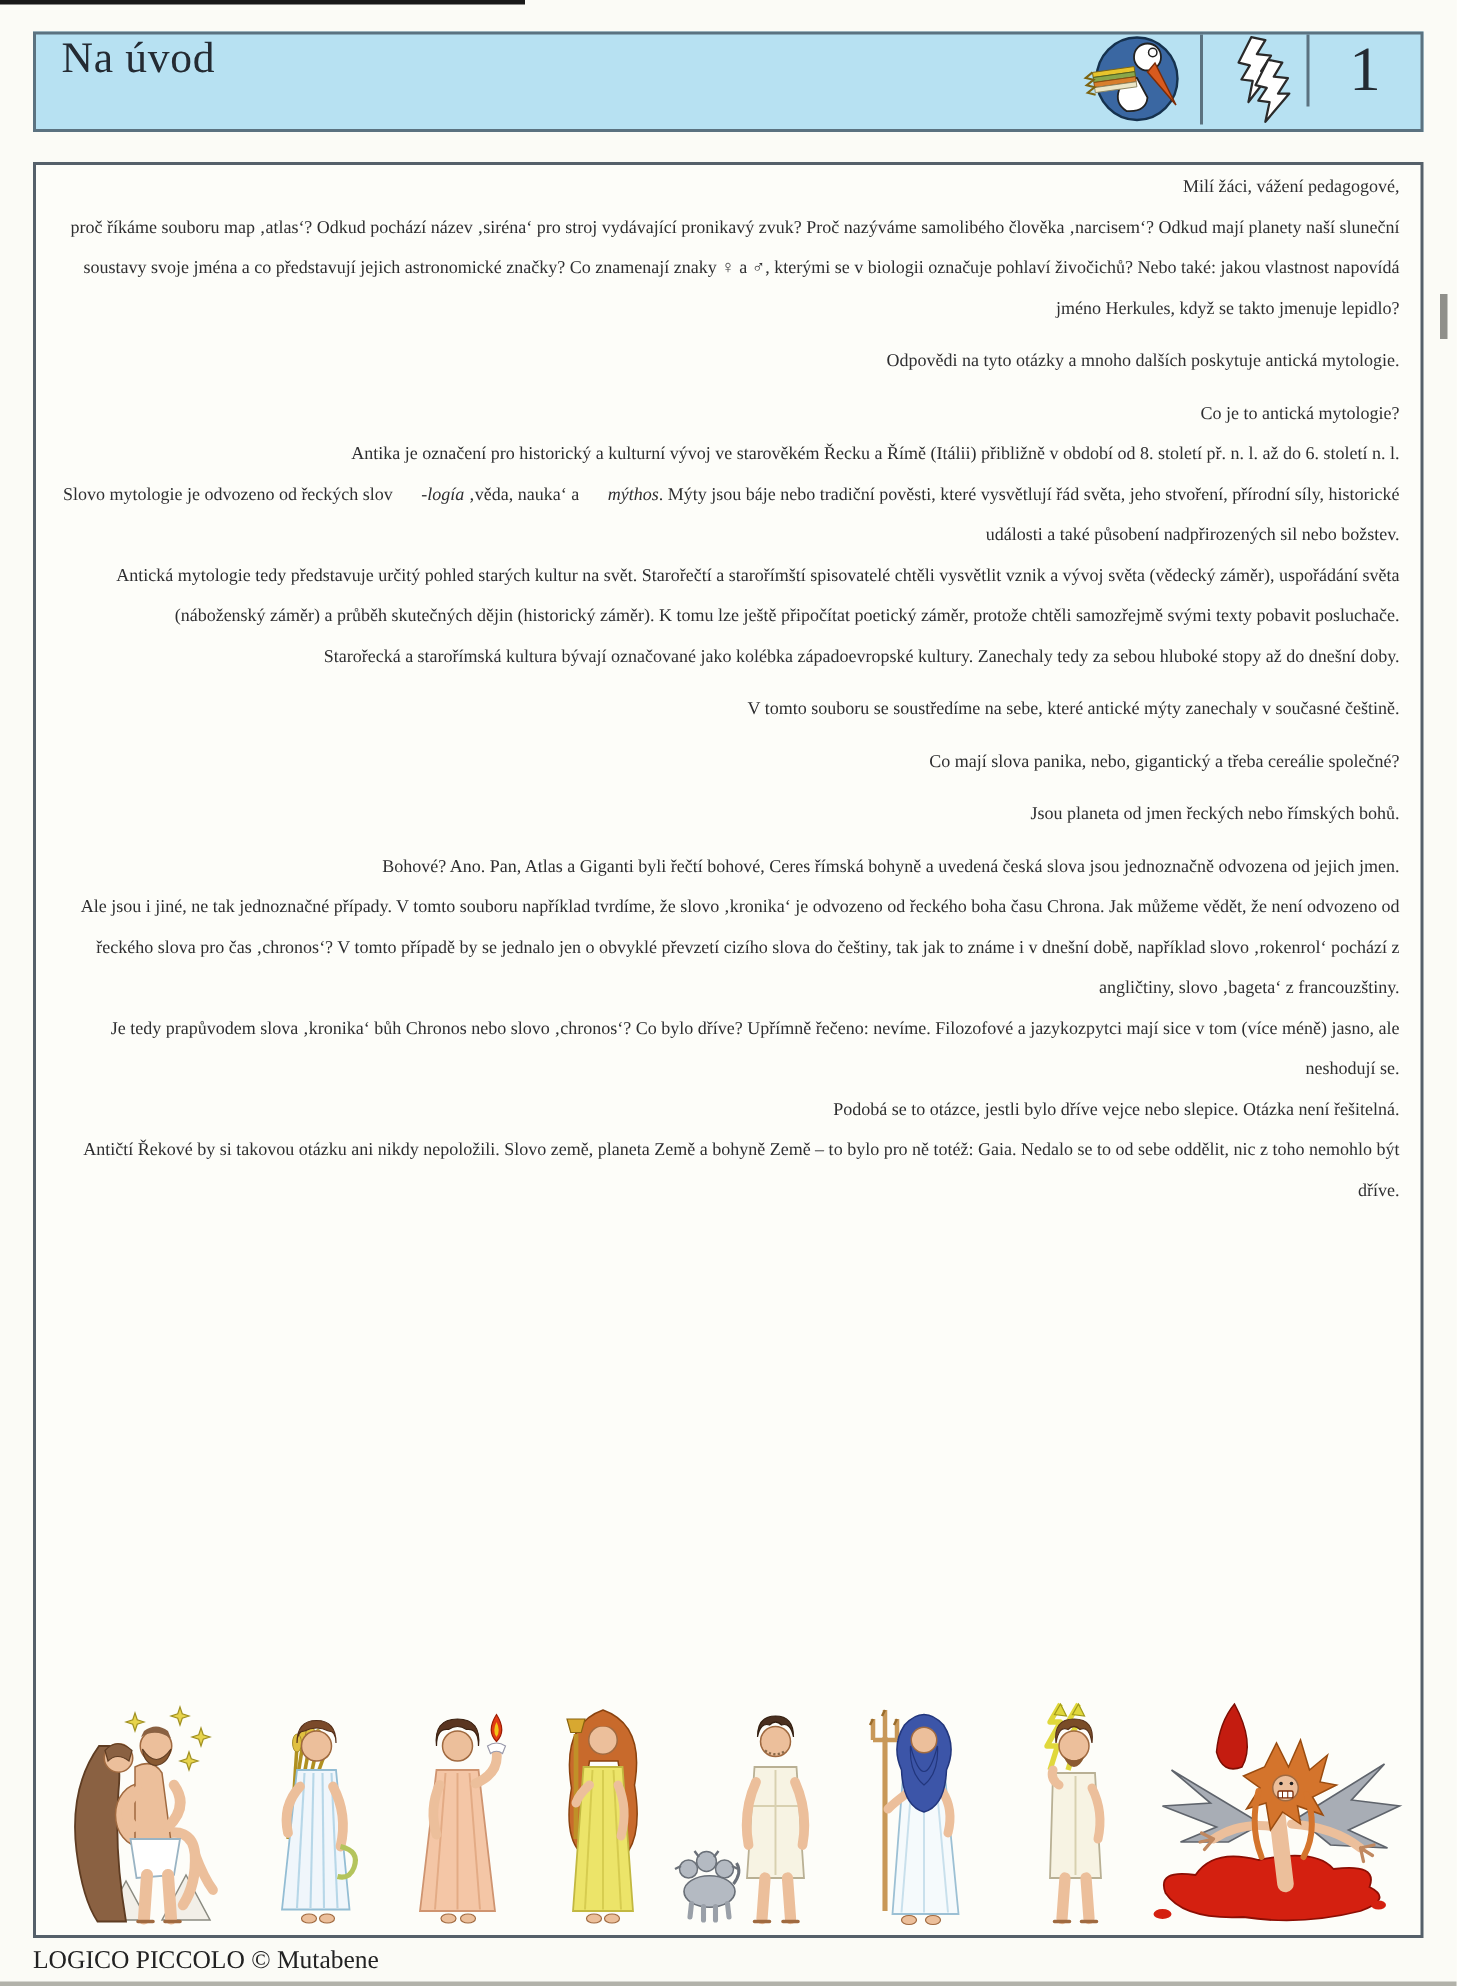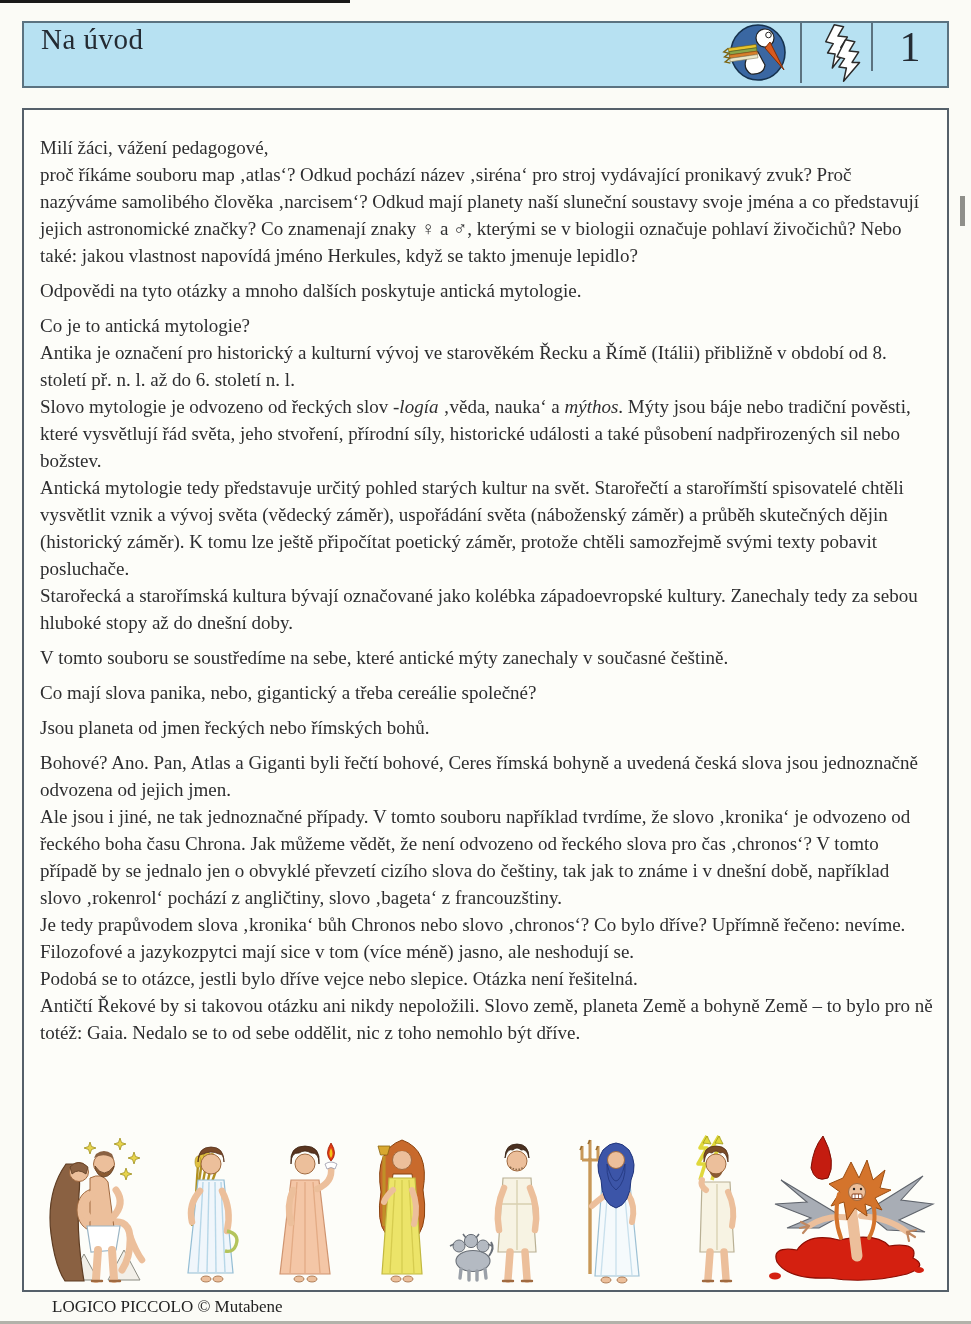--- a/index.html
+++ b/index.html
@@ -23,36 +23,36 @@
   .header-cell{display:flex;align-items:center;justify-content:center;}
   .cell-stork{width:84px;}
   .cell-arrows{width:69px;border-left:2px solid #5b7280;}
   .cell-number{width:74px;border-left:2px solid #5b7280;font-size:42px;color:#242b33;}
   
   .content{
     position:absolute;left:22px;top:108px;width:923px;height:1180px;
     background:#fdfdf9;border:2px solid #55606a;
   }
   .text{
-    position:absolute;left:16px;top:24px;width:893px;
-    font-size:19px;line-height:27px;
+    position:absolute;left:16px;top:1px;width:893px;
+    font-size:12px;line-height:27px;text-align:right;
   }
   .text p{margin:0 0 8px 0;}
-  .text em{font-style:italic;}
+  .text em{font-style:italic;margin-left:16px;}
   
   .figures{
     position:absolute;left:8px;right:8px;bottom:4px;height:154px;
     display:flex;justify-content:space-between;align-items:flex-end;
   }
   .fig{display:block;}
   
   .footer{
     position:absolute;left:22px;right:22px;top:1297px;
     display:flex;justify-content:space-between;
-    font-size:17px;color:#222;margin-left:30px;
+    font-size:17px;color:#222;
   }
 </style>
 </head>
 <body>
 
 <div class="artifact" style="left:0;top:0;width:350px;height:3px;background:#191919;"></div>
 <div class="artifact" style="right:6px;top:196px;width:5px;height:30px;background:#8f8f8a;"></div>
 <div class="artifact" style="left:0;bottom:0;width:971px;height:3px;background:#b2b2aa;"></div>
 
 <div class="header">

